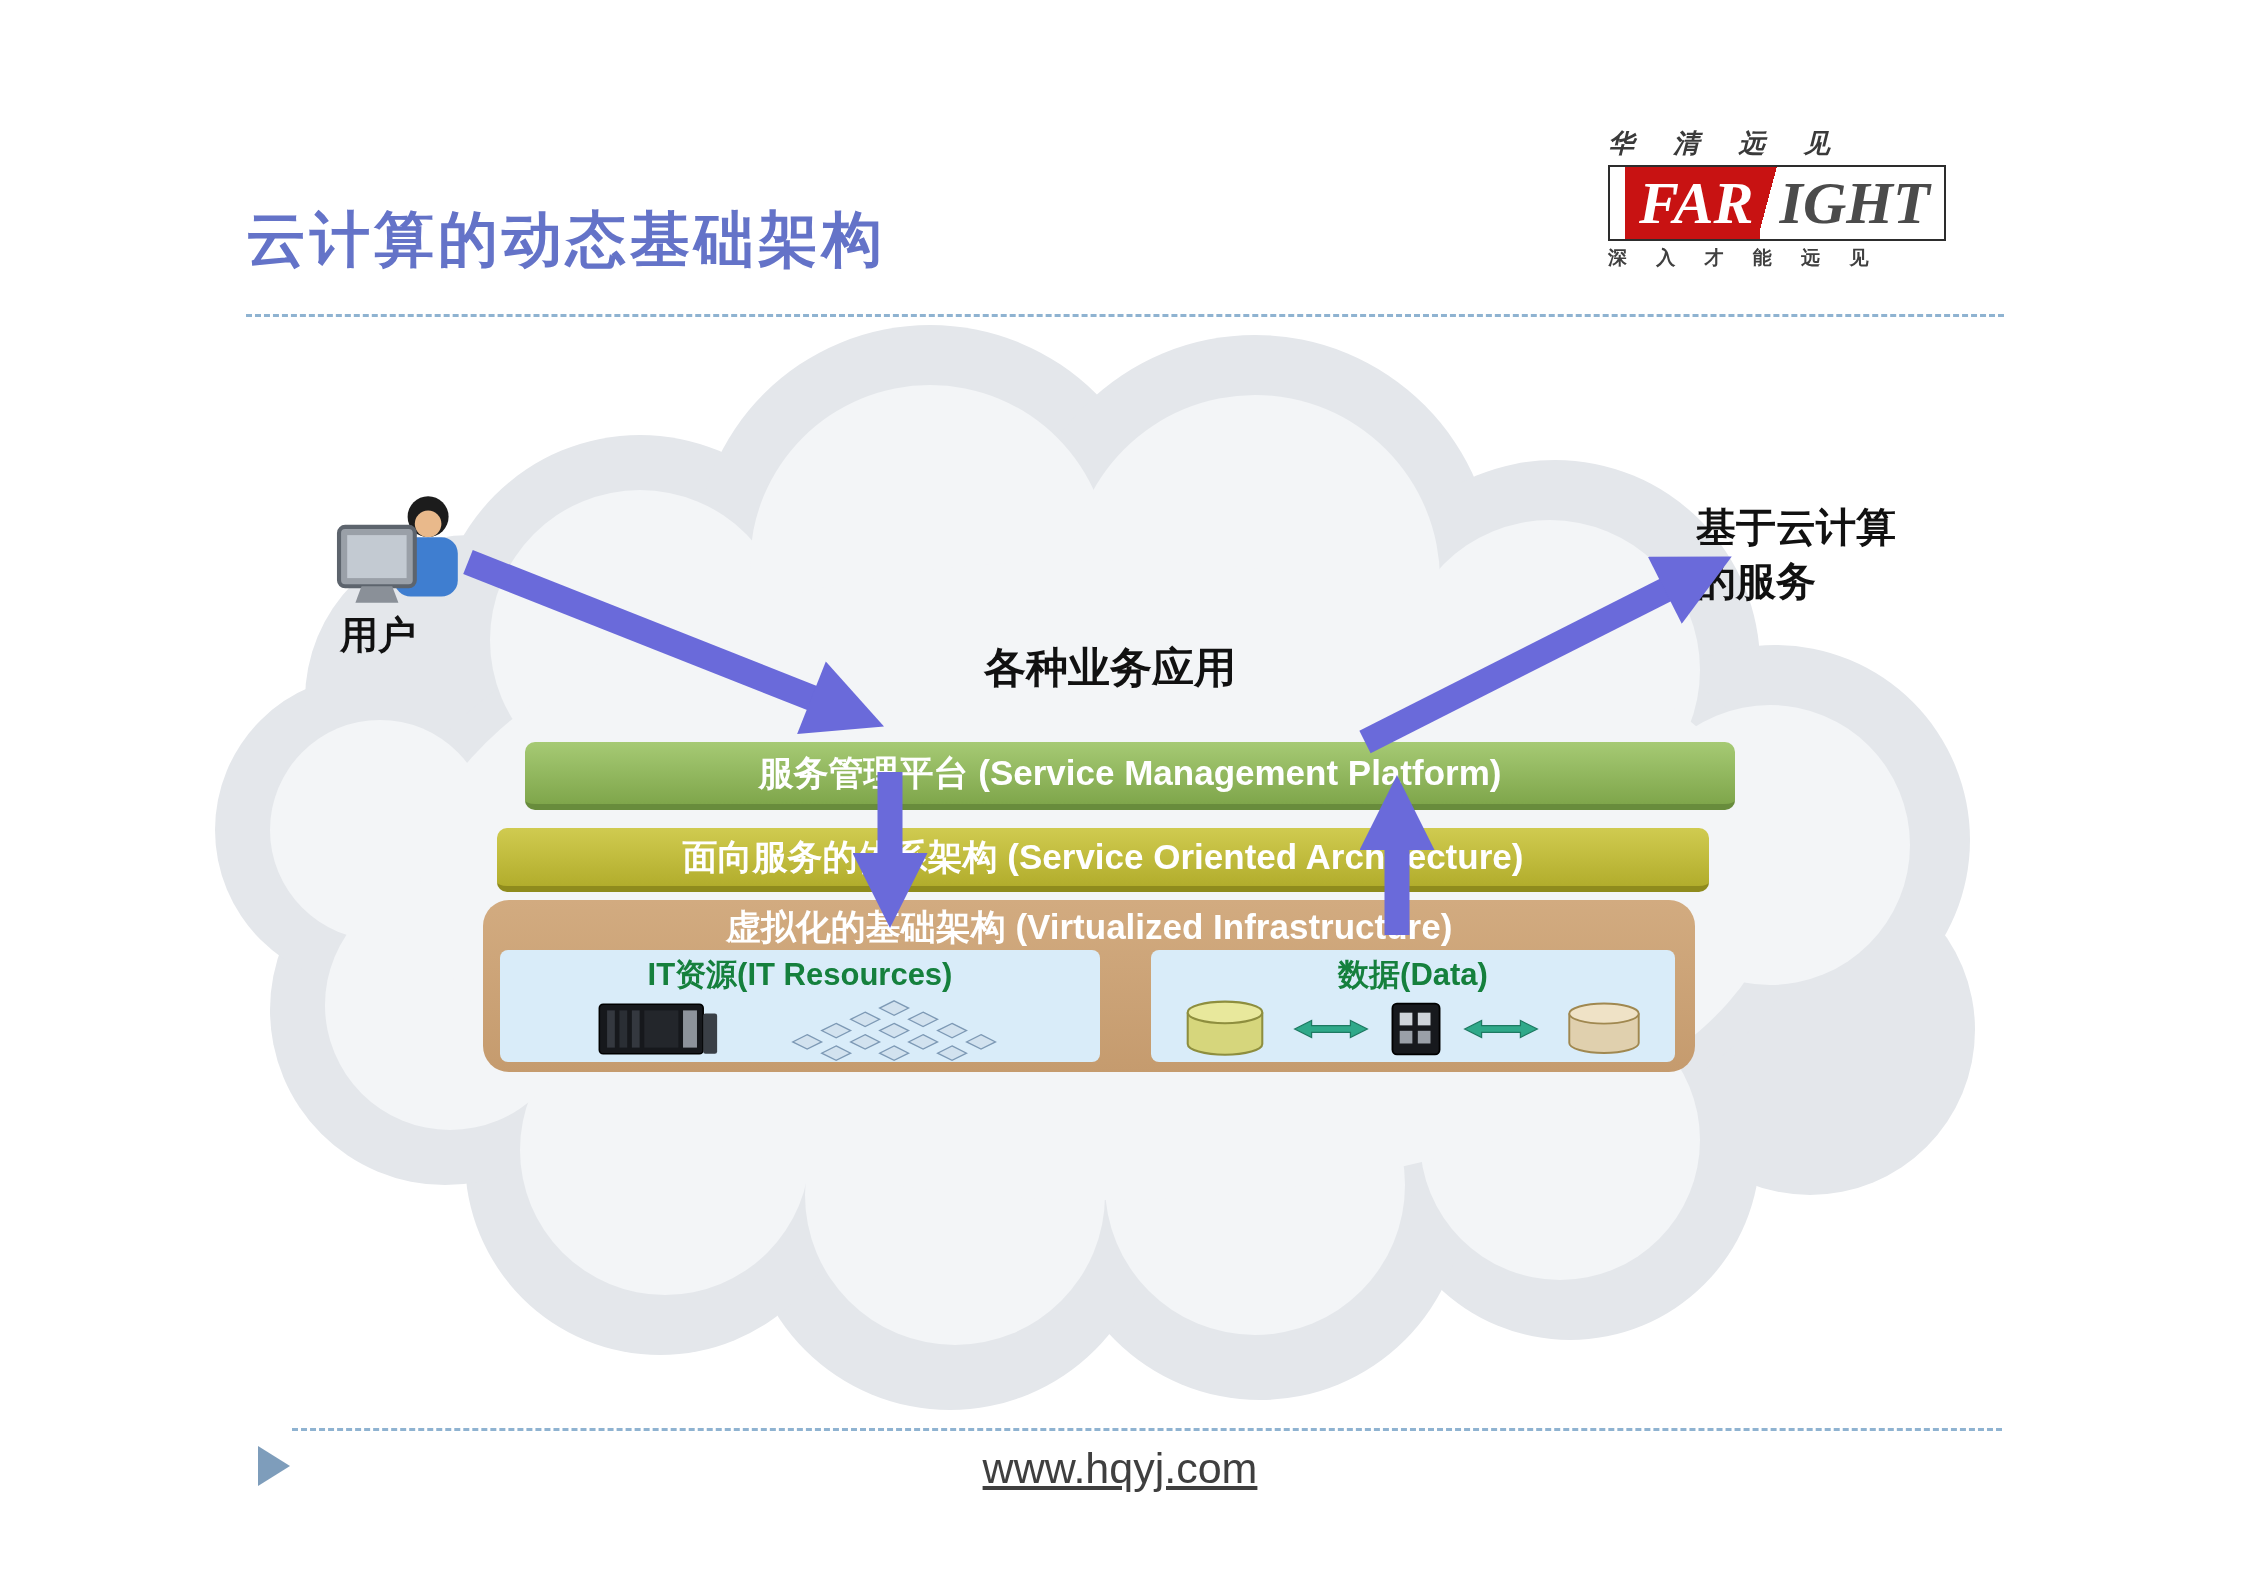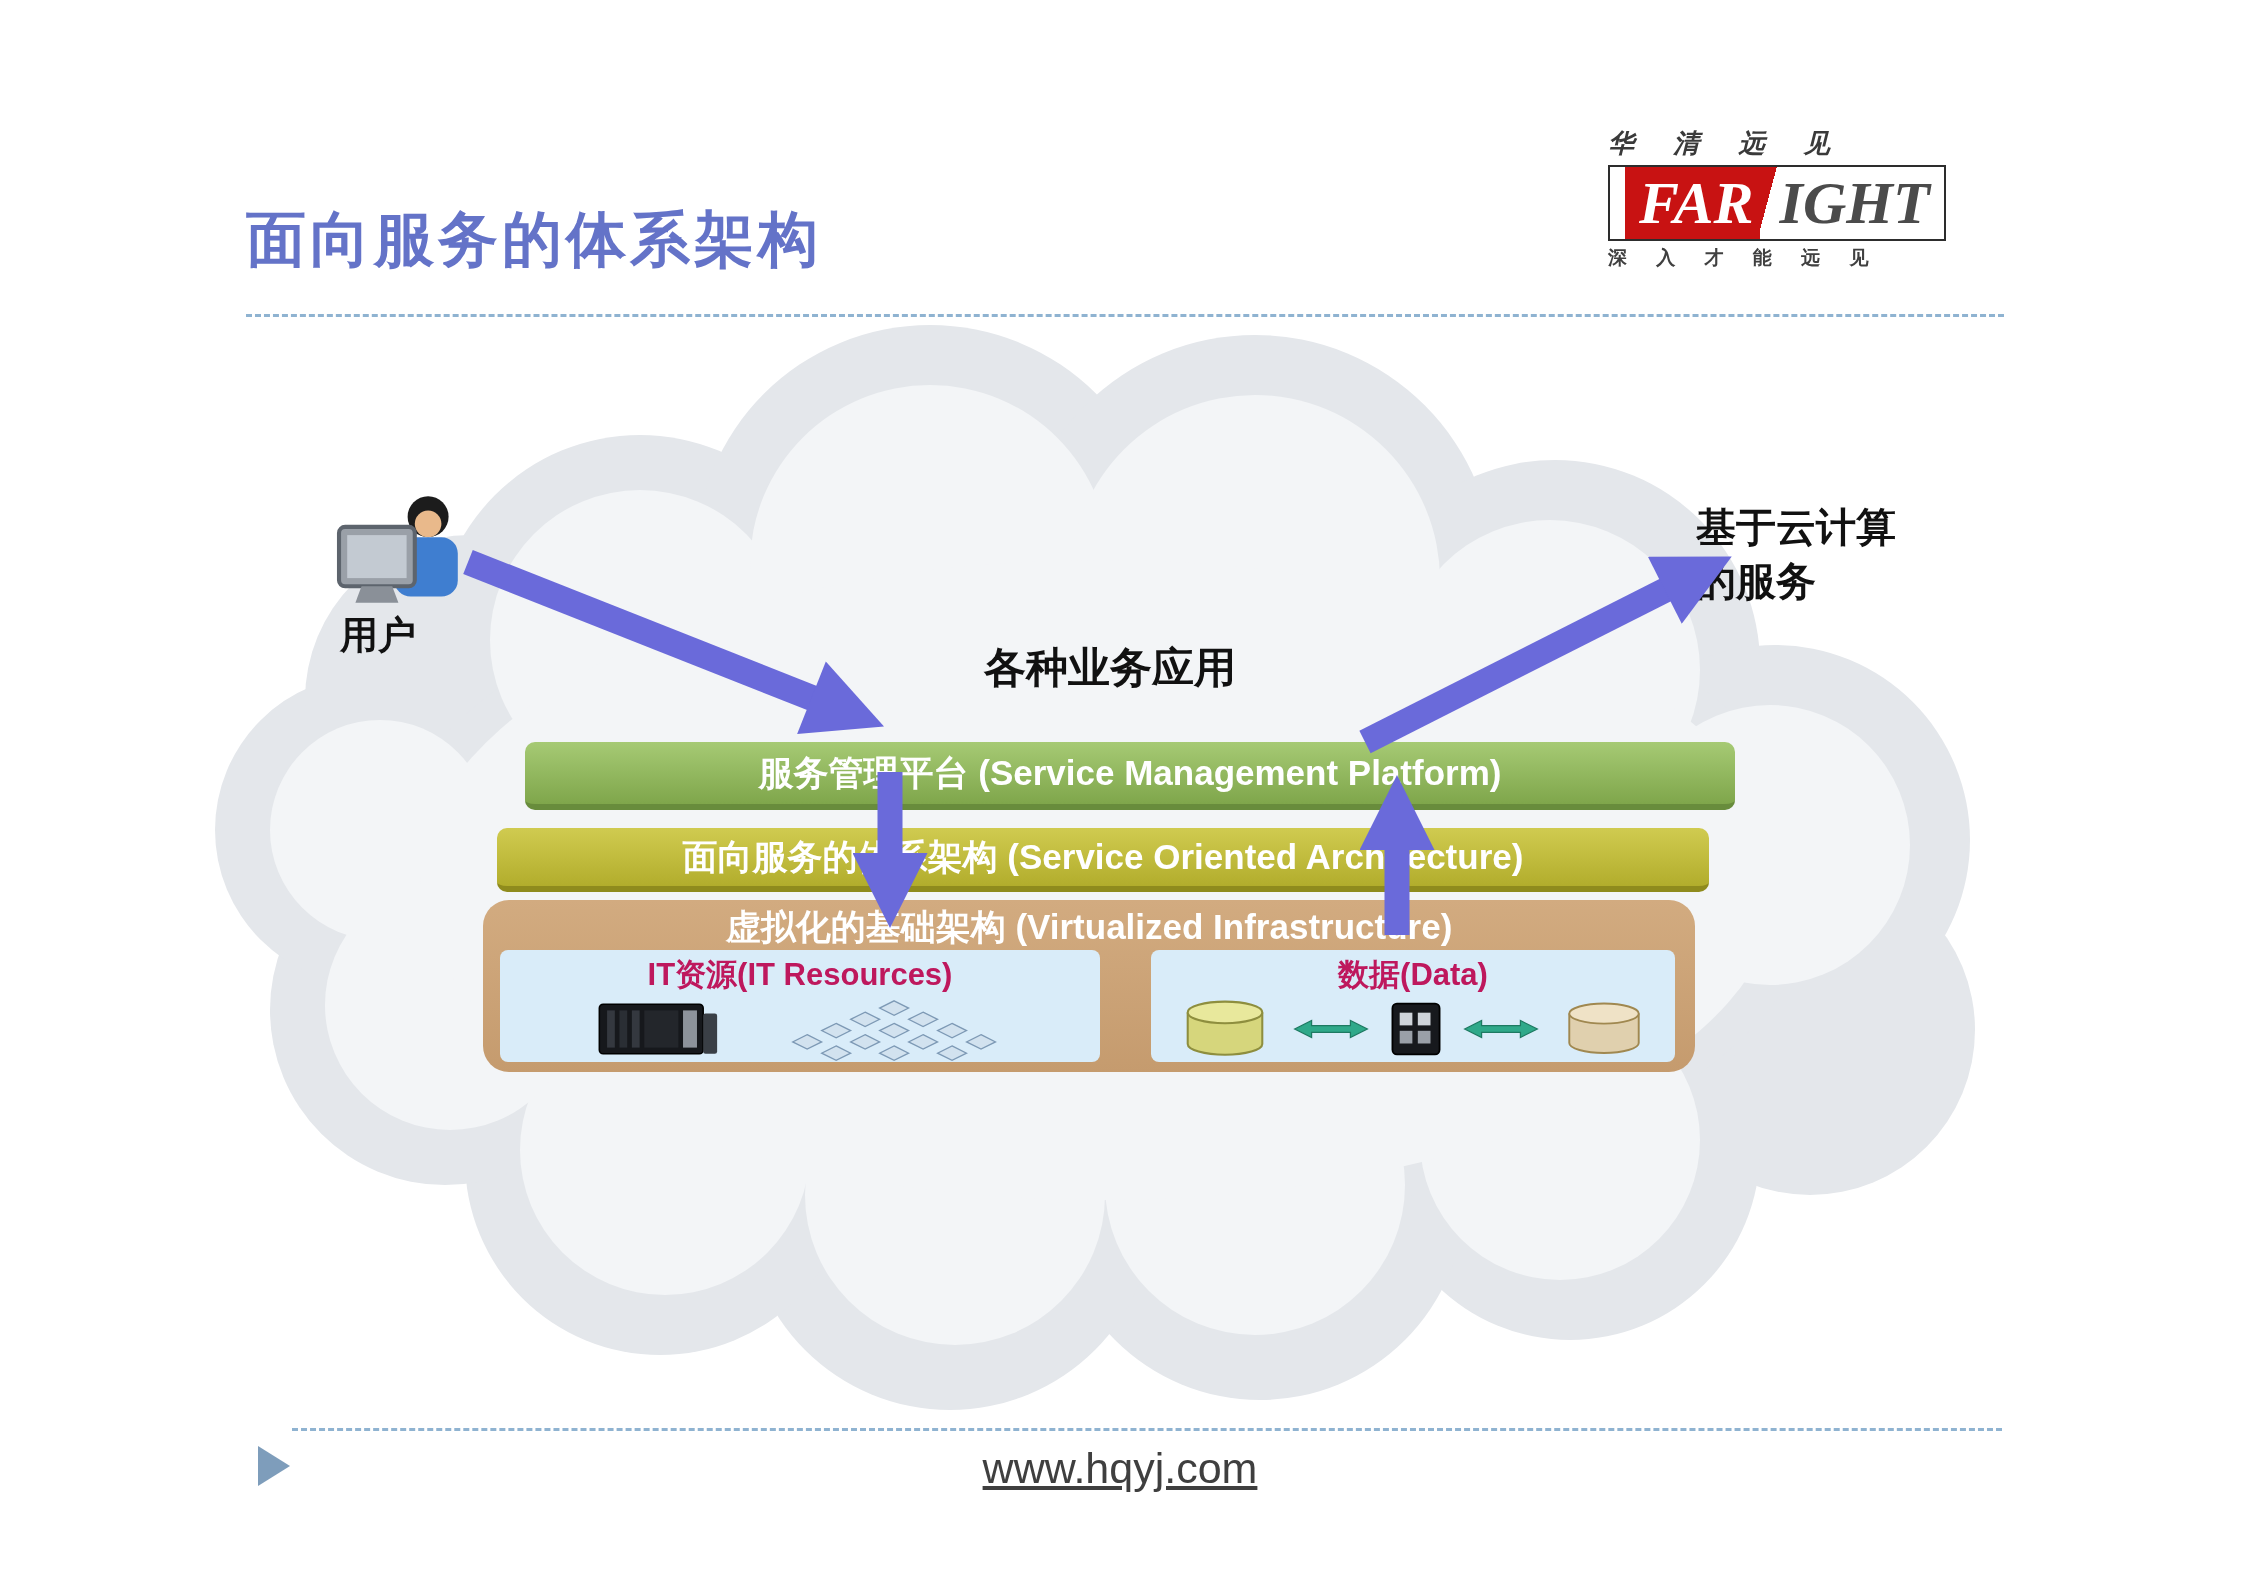--- a/index.html
+++ b/index.html
@@ -47,21 +47,21 @@
     background:linear-gradient(var(--c-soa_top,#d0cb50),var(--c-soa_bottom,#b2ad2c));
     border-bottom:6px solid #8f8b1d;}
   .vi-box{position:absolute;left:483px;top:900px;width:1212px;height:172px;z-index:2;
     background:linear-gradient(#d2ab80,var(--c-vi,#c59b6e));border-radius:26px;}
   .vi-title{position:absolute;left:0;top:4px;width:100%;text-align:center;
     font-size:35px;font-weight:bold;color:#fff;}
   .inner-box{position:absolute;top:50px;height:112px;background:var(--c-inner_box,#d9ecf9);
     border-radius:8px;display:flex;flex-direction:column;align-items:center;}
   .inner-left{left:17px;width:600px;}
   .inner-right{left:668px;width:524px;}
-  .inner-label{font-size:31px;font-weight:bold;color:#be185d;margin-top:4px;}
+  .inner-label{font-size:31px;font-weight:bold;color:#15803d;margin-top:4px;}
   .inner-row{flex:1;display:flex;align-items:center;justify-content:center;gap:18px;width:100%;}
 
   
   .arrows{position:absolute;left:0;top:0;width:2245px;height:1586px;z-index:3;pointer-events:none;}
   .arrows path{stroke:var(--c-arrow,#6a6ada);fill:none;}
   #ah path{fill:var(--c-arrow,#6a6ada);stroke:none;}
 
   
   .footer-rule{position:absolute;left:292px;top:1428px;width:1710px;height:0;
     border-top:3px dashed #8fb3d1;}
@@ -101,21 +101,21 @@
         <circle cx="1560" cy="1140" r="140"></circle>
       <circle cx="1255" cy="1185" r="150"></circle>
         <circle cx="955" cy="1195" r="150"></circle>
       <circle cx="665" cy="1150" r="145"></circle>
         <circle cx="450" cy="1005" r="125"></circle>
       <circle cx="380" cy="830" r="110"></circle>
         <ellipse cx="1100" cy="880" rx="680" ry="320"></ellipse>
     </g>
   </svg>
 
-  <div class="page-title">面向服务的体系架构</div>
+  <div class="page-title">云计算的动态基础架构</div>
   <div class="title-rule"></div>
 
   <div class="logo">
     <div class="logo-top">华 清 远 见</div>
     <div class="logo-main">
       <span class="logo-far">FAR</span>
       <span class="logo-slash"></span>
       <span class="logo-ight">IGHT</span>
     </div>
     <div class="logo-slogan">深 入 才 能 远 见</div>

